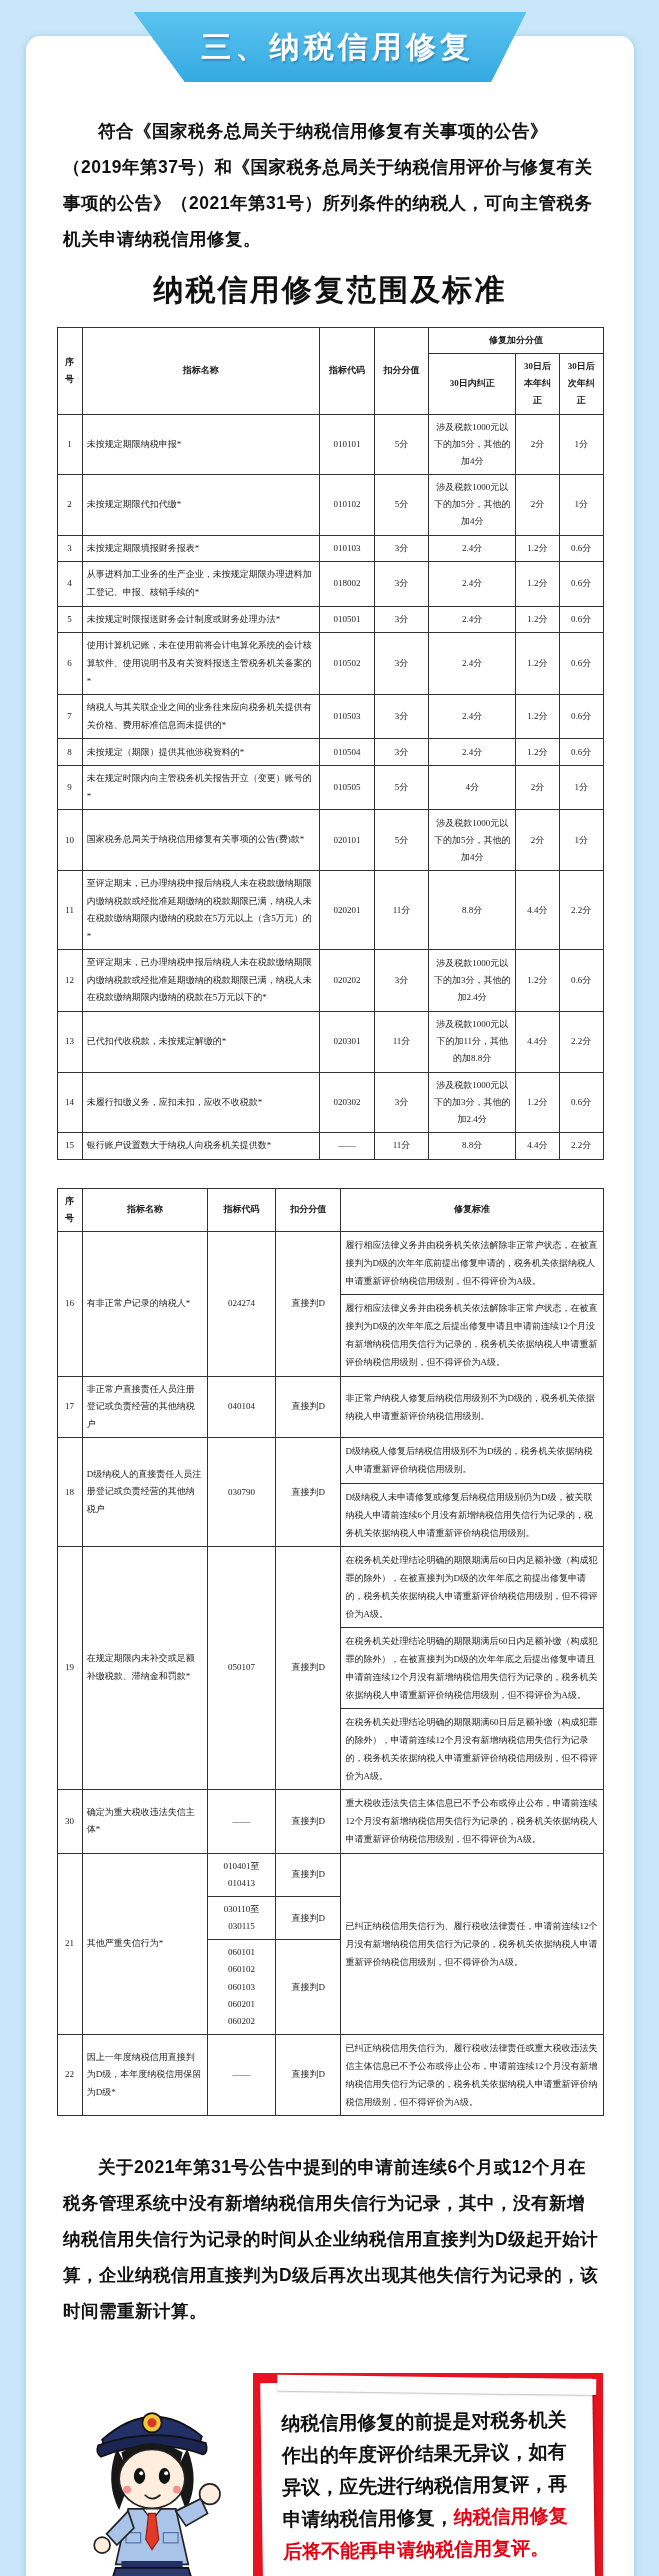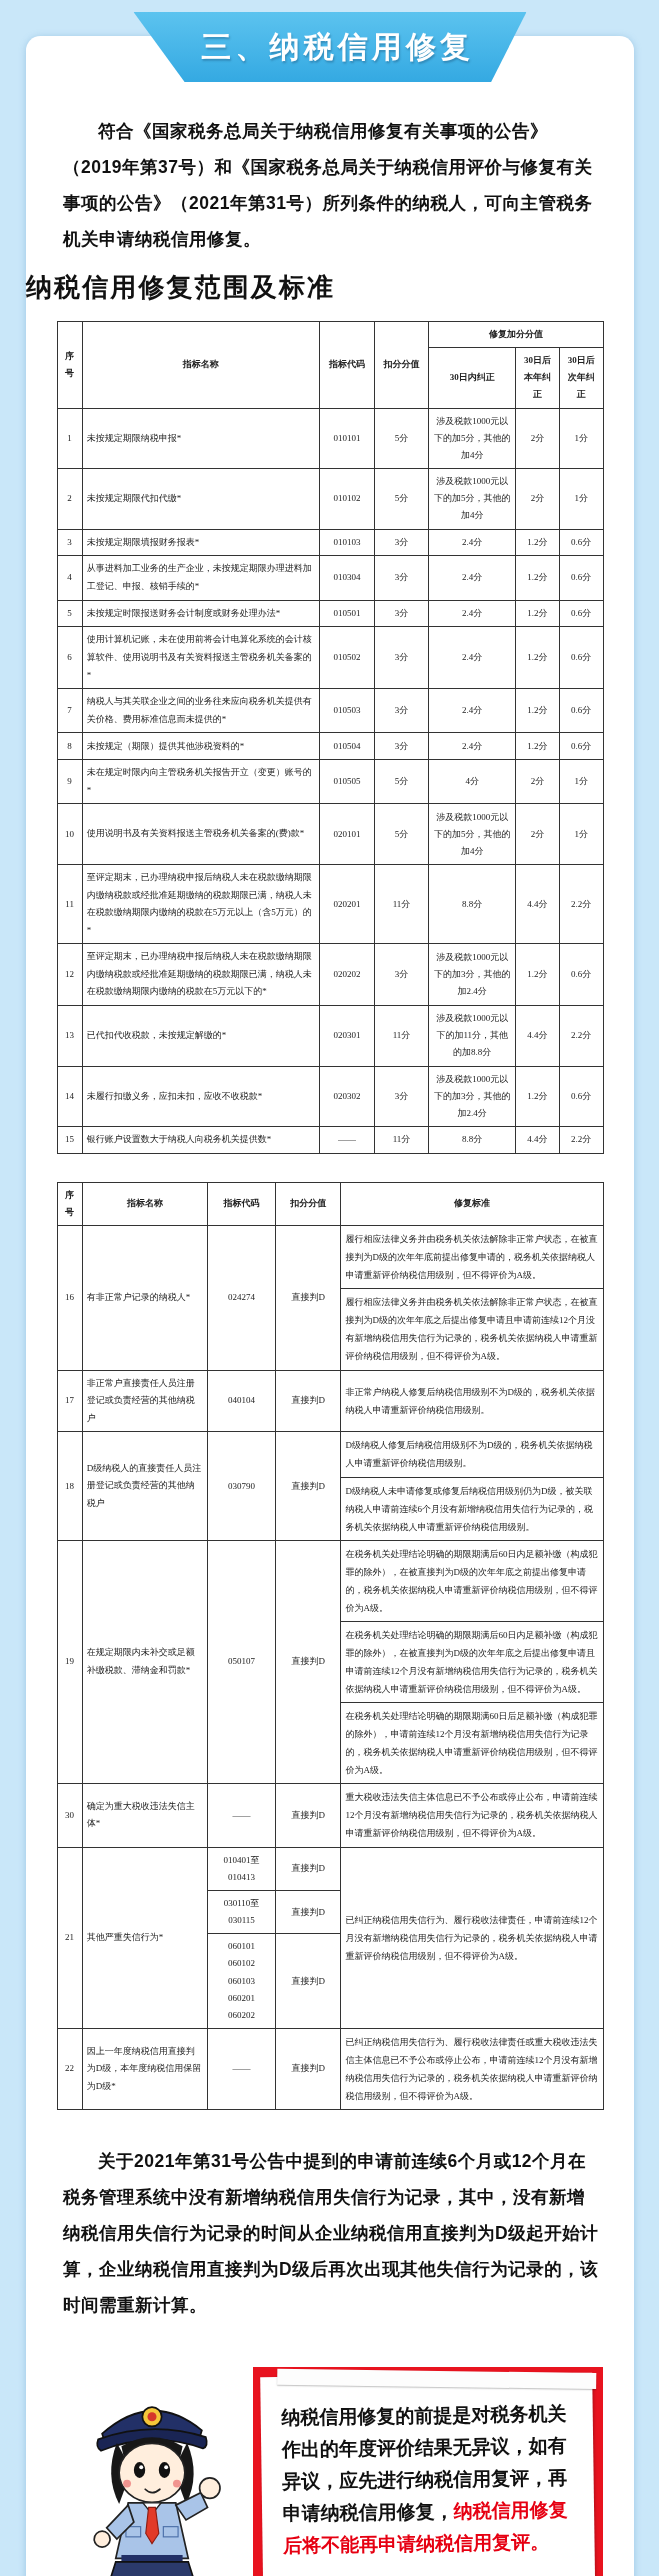--- a/index.html
+++ b/index.html
@@ -24,21 +24,21 @@
   }
   .ribbon-title{
     font-size:30px;font-weight:800;color:#fff;letter-spacing:4.1px;
     text-shadow:1px 1.5px 2.1px rgba(30,90,130,.45);padding-left:15.5px;
   }
   .intro{
     margin:77px 34px 0 37px;font-size:17.5px;line-height:36px;font-weight:700;
     text-indent:2em;letter-spacing:0.5px;
   }
   .big-title{
-    margin-top:13.4px;font-size:26px;font-weight:900;letter-spacing:2.1px;
+    margin-top:13.4px;text-align:center;font-size:30px;font-weight:900;letter-spacing:2.1px;
   }
   
   table.rule{
     width:547px;margin:15.5px auto 0;border-collapse:collapse;
     font-family:"Liberation Serif", serif;font-size:9px;color:#222;
     border:1px solid #222;
   }
   table.rule th, table.rule td{border:0.5px solid #333;padding:4.1px 4.1px;vertical-align:middle;}
   table.rule th{font-weight:700;text-align:center;line-height:1.9;}
   td.c{text-align:center;line-height:1.9;}
@@ -130,21 +130,21 @@
           <td class="l">未按规定期限填报财务报表*</td>
           <td class="c">010103</td>
           <td class="c">3分</td>
           <td class="c">2.4分</td>
           <td class="c">1.2分</td>
           <td class="c">0.6分</td>
         </tr>
         <tr>
           <td class="c">4</td>
           <td class="l">从事进料加工业务的生产企业，未按规定期限办理进料加工登记、申报、核销手续的*</td>
-          <td class="c">010304</td>
+          <td class="c">018002</td>
           <td class="c">3分</td>
           <td class="c">2.4分</td>
           <td class="c">1.2分</td>
           <td class="c">0.6分</td>
         </tr>
         <tr>
           <td class="c">5</td>
           <td class="l">未按规定时限报送财务会计制度或财务处理办法*</td>
           <td class="c">010501</td>
           <td class="c">3分</td>
@@ -183,21 +183,21 @@
           <td class="c">9</td>
           <td class="l">未在规定时限内向主管税务机关报告开立（变更）账号的*</td>
           <td class="c">010505</td>
           <td class="c">5分</td>
           <td class="c">4分</td>
           <td class="c">2分</td>
           <td class="c">1分</td>
         </tr>
         <tr>
           <td class="c">10</td>
-          <td class="l">使用说明书及有关资料报送主管税务机关备案的(费)款*</td>
+          <td class="l">国家税务总局关于纳税信用修复有关事项的公告(费)款*</td>
           <td class="c">020101</td>
           <td class="c">5分</td>
           <td class="c">涉及税款1000元以下的加5分，其他的加4分</td>
           <td class="c">2分</td>
           <td class="c">1分</td>
         </tr>
         <tr>
           <td class="c">11</td>
           <td class="l">至评定期末，已办理纳税申报后纳税人未在税款缴纳期限内缴纳税款或经批准延期缴纳的税款期限已满，纳税人未在税款缴纳期限内缴纳的税款在5万元以上（含5万元）的*</td>
           <td class="c">020201</td>

